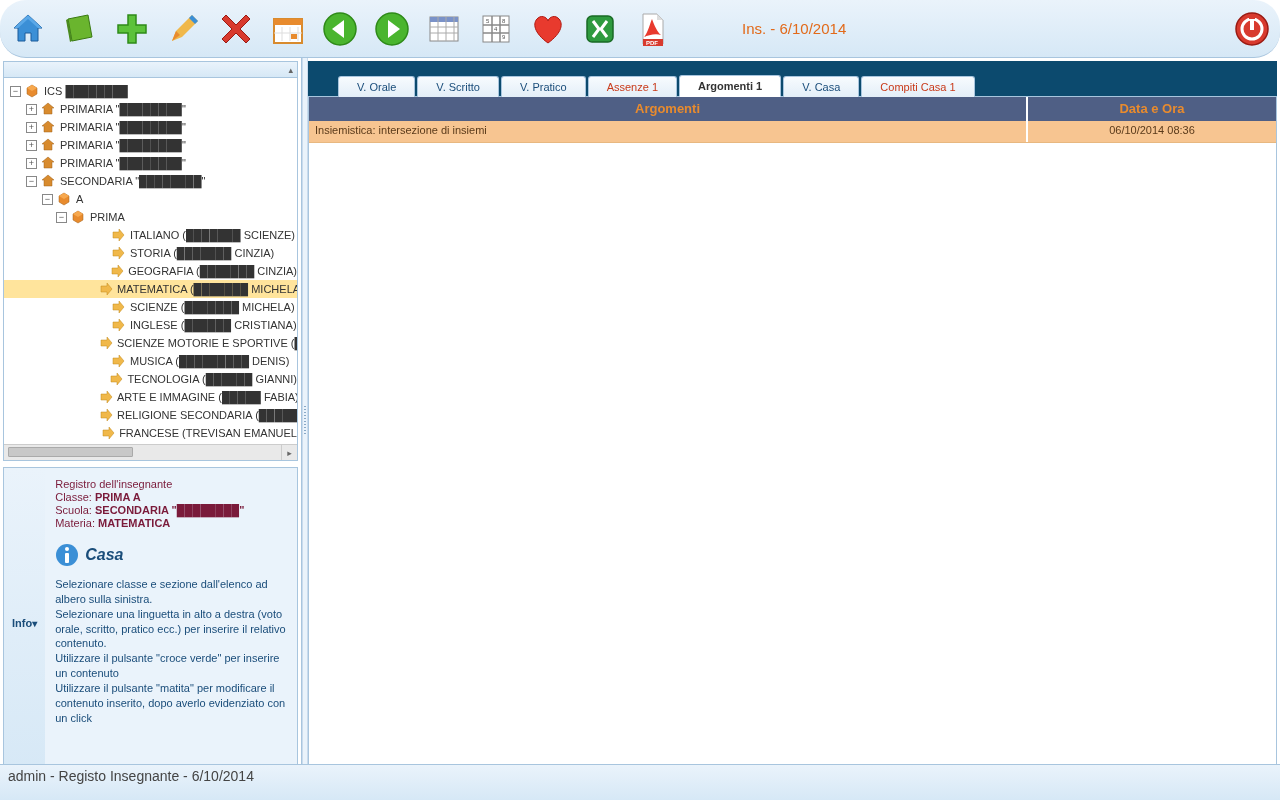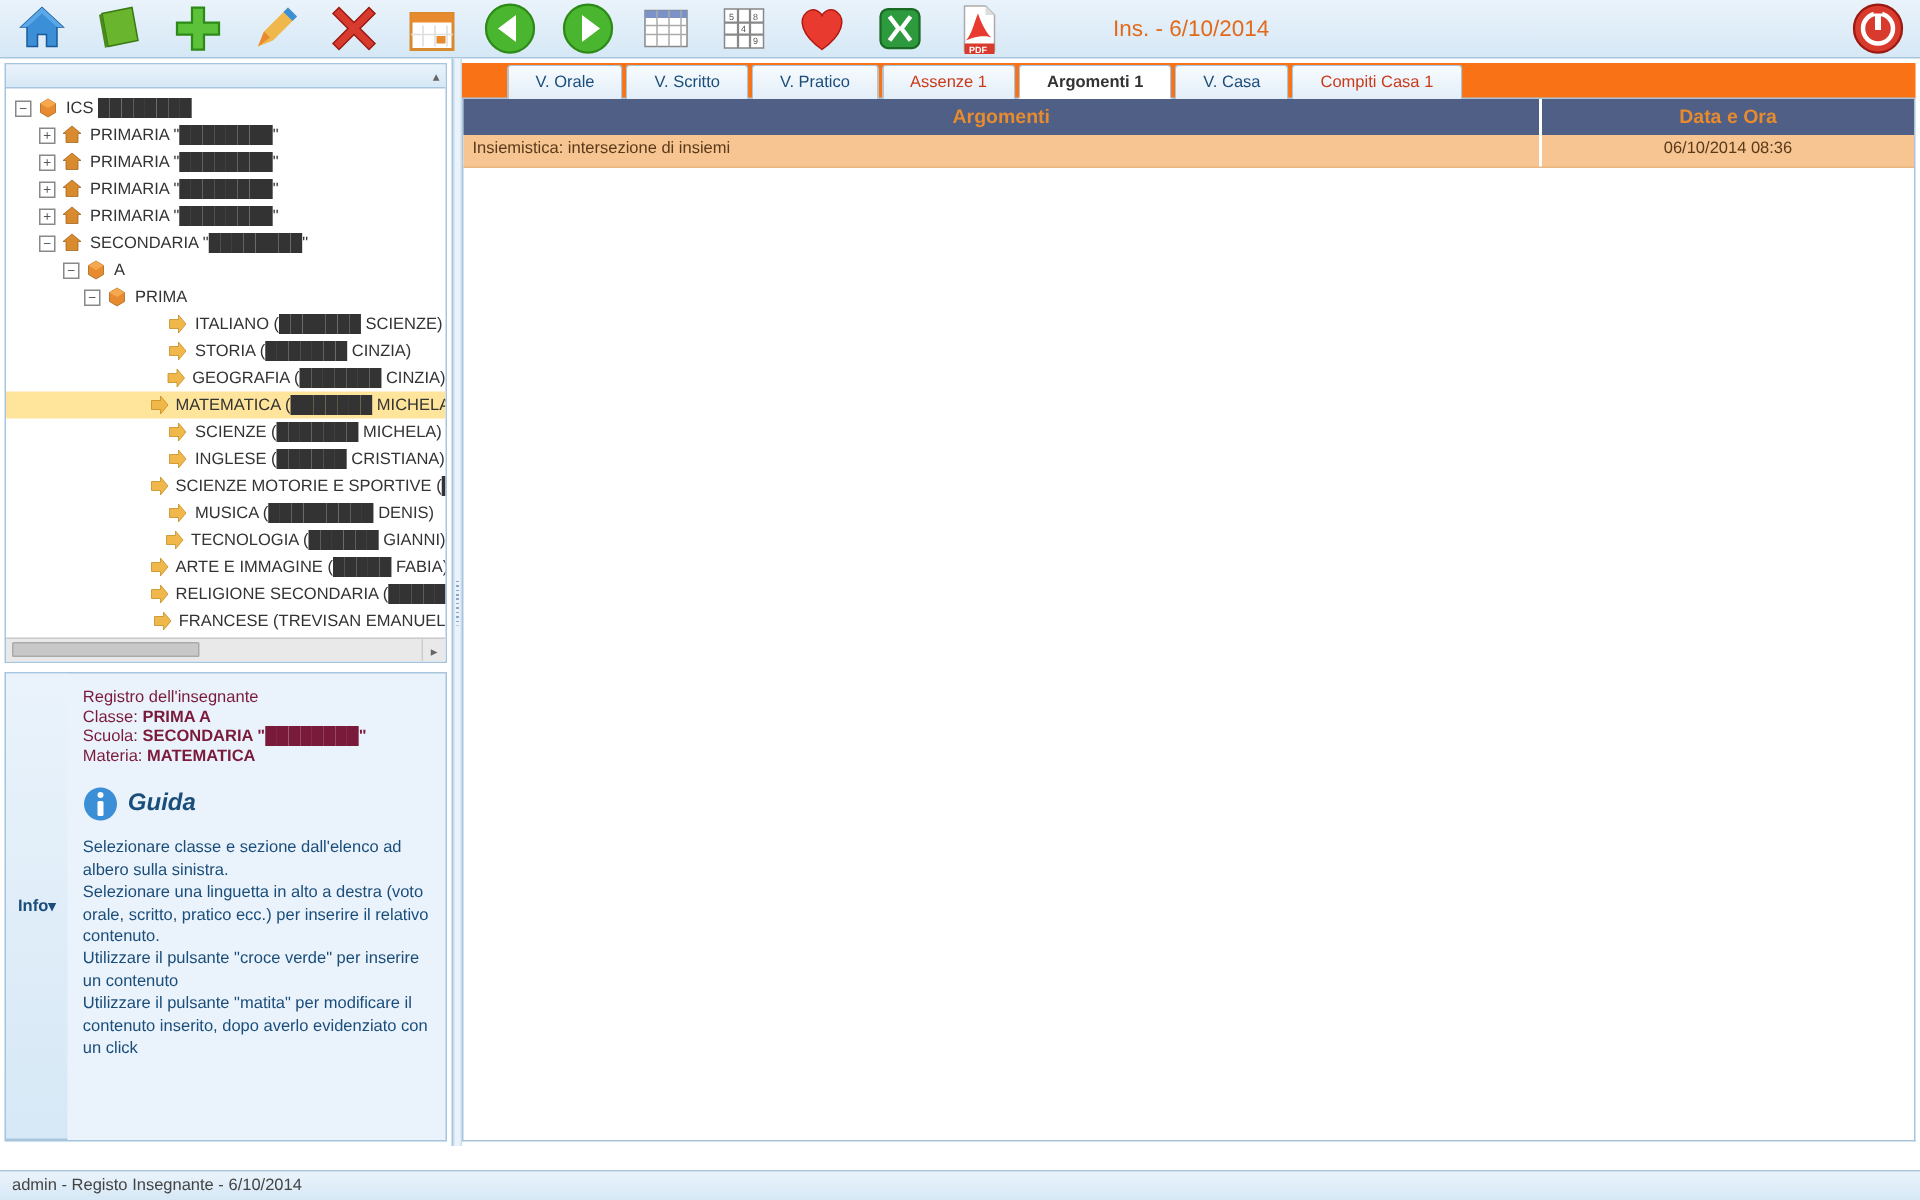--- a/index.html
+++ b/index.html
@@ -1,19 +1,19 @@
 <!DOCTYPE html>
 <html><head>
 <meta charset="utf-8">
 <style>
 * { box-sizing: border-box; margin: 0; padding: 0; }
 body { font-family: Tahoma, Arial, sans-serif; font-size: 11px; color: #333; background: #fff; overflow: hidden; width: 1280px; height: 800px; position: relative; }
 
 
-.toolbar { height: 39px; background: linear-gradient(to bottom, #eaf3fb 0%, #d6e8f6 100%); border-bottom: 1px solid #a8c5de; display: flex; align-items: center; padding: 0 6px; gap: 8px; }
+.toolbar { height: 58px; background: linear-gradient(to bottom, #eaf3fb 0%, #d6e8f6 100%); border-bottom: 1px solid #a8c5de; display: flex; align-items: center; padding: 0 6px; gap: 8px; border-radius: 26px; }
 .toolbar-btn { width: 44px; height: 44px; display: flex; align-items: center; justify-content: center; cursor: pointer; }
 .toolbar-btn svg { width: 36px; height: 36px; }
 .toolbar-label { font-size: 15px; color: #e26a1a; margin-left: 60px; font-weight: normal; }
 .toolbar-spacer { flex: 1; }
 
 
 .main { display: flex; height: 725px; position: relative; }
 
 
 .left-panel { width: 302px; display: flex; flex-direction: column; border-right: 1px solid #a8c5de; }
@@ -42,37 +42,37 @@
 .guide-title { display:flex; align-items:center; gap:6px; margin-top:14px; margin-bottom:10px;}
 .guide-title span { font-size: 16px; font-weight: bold; color: #1a4d7a; font-style: italic; }
 .guide-text { color: #1a4d7a; line-height: 1.35; }
 
 
 .splitter { width: 6px; background: #eaf3fb; border-left:1px solid #c9dbed; border-right:1px solid #c9dbed; cursor: col-resize; display:flex; align-items:center; justify-content:center;}
 .splitter::after{content:"";width:2px;height:30px;background:repeating-linear-gradient(to bottom,#88a8c6 0 1px,transparent 1px 3px);}
 
 
 .content { flex: 1; display: flex; flex-direction: column; padding: 3px 3px 3px 0;}
-.tabs { display: flex; height: 24px; padding-left: 30px; border-bottom: 1px solid #a8c5de; background:#f97316;}
+.tabs { display: flex; height: 36px; padding-left: 30px; border-bottom: 1px solid #a8c5de; background:#0c4a6e;align-items:flex-end;}
 .tab { padding: 4px 18px; border: 1px solid #a8c5de; border-bottom: none; background: linear-gradient(to bottom, #f7fbfe, #e3eef8); margin-right: 2px; border-radius: 3px 3px 0 0; font-size: 11px; color: #1a4d7a; cursor: pointer; display:flex; align-items:center; position:relative; top:1px;}
 .tab.active { background: #fff; font-weight: bold; color: #333; z-index:2; border-bottom:1px solid #fff;}
 .tab.red { color: #c93a1a; }
 
 .grid { border: 1px solid #a8c5de; border-top:none; flex:1; background:#fff;}
 .grid-header { display: flex; height: 24px; }
 .grid-header-cell { background: #4f5f85; color: #e88b2e; font-weight: bold; text-align: center; line-height: 24px; border-right: 2px solid #fff; font-size: 13px; }
 .grid-header-cell:last-child { border-right: none; }
 .col-arg { flex: 1; }
 .col-date { width: 248px; }
 .grid-row { display: flex; height: 22px; background: #f7c591; border-bottom: 1px solid #e8b880;}
 .grid-cell { padding: 3px 6px; font-size: 11px; color: #5a3a1a; border-right: 2px solid #fff; }
 .grid-cell:last-child { border-right:none; text-align:center;}
 
 
-.statusbar { position:absolute; bottom:0; left:0; right:0; height: 20px; background: linear-gradient(to bottom,#eaf3fb,#d6e8f6); border-top: 1px solid #a8c5de; padding: 3px 8px; font-size: 11px; color: #444; }
+.statusbar { position:absolute; bottom:0; left:0; right:0; height: 36px; background: linear-gradient(to bottom,#eaf3fb,#d6e8f6); border-top: 1px solid #a8c5de; padding: 3px 8px; font-size: 14px; color: #444; }
 </style>
 </head>
 <body>
 
 <div class="toolbar">
   <div class="toolbar-btn">
     <svg viewBox="0 0 36 36">
         <path d="M18 4 L32 17 L28 17 L28 30 L21 30 L21 22 L15 22 L15 30 L8 30 L8 17 L4 17 Z" fill="#3b8fd6" stroke="#1a5a9a" stroke-width="1"></path>
         <path d="M18 4 L32 17 L28 17 L18 8 L8 17 L4 17 Z" fill="#5aa8e8"></path>
       </svg>
@@ -381,21 +381,21 @@
         <div class="label-line">Registro dell'insegnante</div>
         <div class="label-line"><span>Classe:</span> <b>PRIMA A</b></div>
         <div class="label-line"><span>Scuola:</span> <b>SECONDARIA "████████"</b></div>
         <div class="label-line"><span>Materia:</span> <b>MATEMATICA</b></div>
         <div class="guide-title">
           <svg width="24" height="24" viewBox="0 0 24 24">
               <circle cx="12" cy="12" r="11" fill="#3b8fd6"></circle>
               <circle cx="12" cy="6" r="2" fill="#fff"></circle>
               <rect x="10" y="10" width="4" height="10" rx="1" fill="#fff"></rect>
             </svg>
-          <span>Guida</span>
+          <span>Casa</span>
         </div>
         <div class="guide-text">
           <div>Selezionare classe e sezione dall'elenco ad albero sulla sinistra.</div>
           <div>Selezionare una linguetta in alto a destra (voto orale, scritto, pratico ecc.) per inserire il relativo contenuto.</div>
           <div>Utilizzare il pulsante "croce verde" per inserire un contenuto</div>
           <div>Utilizzare il pulsante "matita" per modificare il contenuto inserito, dopo averlo evidenziato con un click</div>
         </div>
       </div>
     </div>
   </div>

